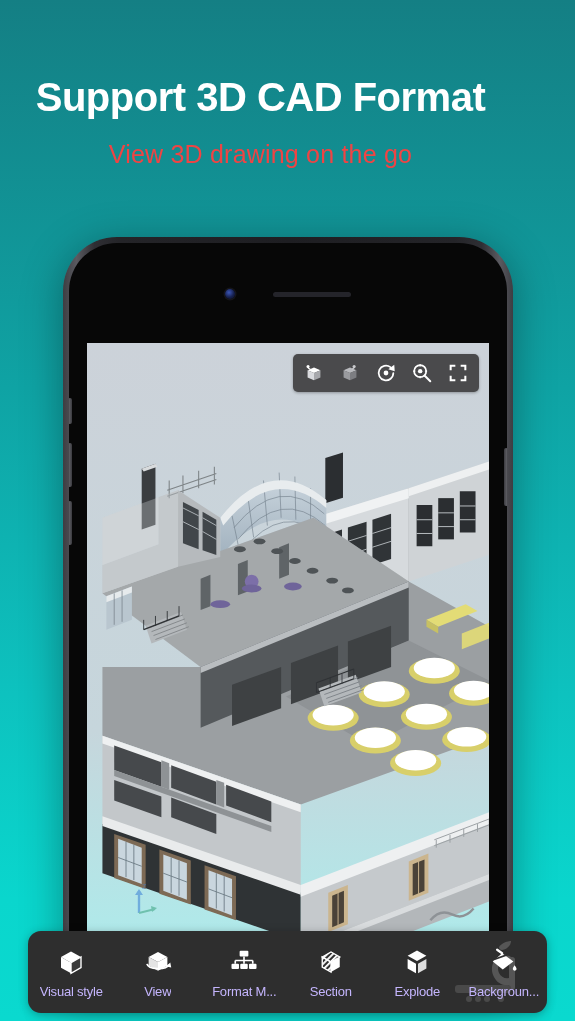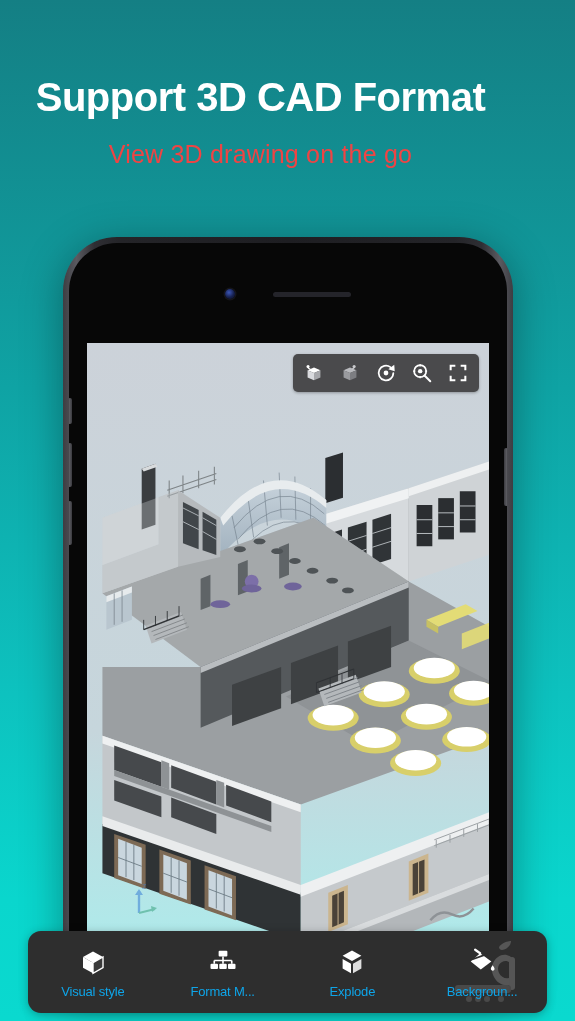--- a/index.html
+++ b/index.html
@@ -114,21 +114,21 @@
   .tool {
     flex:1 1 0;
     height:100%;
     display:flex; flex-direction:column;
     align-items:center; justify-content:center;
     gap:6px;
     position:relative; z-index:2;
   }
   .tool-icon { width:32px; height:32px; display:flex; align-items:center; justify-content:center; }
   .tool-label {
-    font-size:13px; color:#0ea5e9;
+    font-size:13px; color:#c4b5fd;
     white-space:nowrap;
     letter-spacing:-0.2px;
     max-width:92px; overflow:hidden; text-overflow:ellipsis;
   }
   
   .watermark {
     position:absolute; right:4px; top:2px;
     width:96px; height:80px;
     opacity:0.42; z-index:1;
     pointer-events:none;
@@ -465,34 +465,61 @@
     <div class="tool-icon">
       <svg width="30" height="30" viewBox="0 0 24 24">
         <polygon points="4,8 12,3.5 20,8 12,12.5" fill="#ffffff"></polygon>
         <polygon points="4,8 12,12.5 12,21 4,16.5" fill="#ffffff"></polygon>
         <polygon points="20,8 12,12.5 12,21 20,16.5" fill="#3a3a3a" stroke="#ffffff" stroke-width="1.1"></polygon>
       </svg>
     </div>
     <div class="tool-label">Visual style</div>
   </div>
 
+  <div class="tool">
+    <div class="tool-icon">
+      <svg width="30" height="30" viewBox="0 0 24 24">
+        <polygon points="4.5,8 12,4 19.5,8 12,12" fill="#ffffff"></polygon>
+        <polygon points="4.5,8 12,12 12,19 4.5,15" fill="#e4e4e4"></polygon>
+        <polygon points="19.5,8 12,12 12,19 19.5,15" fill="#ffffff"></polygon>
+        <path d="M3.2 13.5 a9 4.4 0 0 0 17.6 0.6" stroke="#ffffff" stroke-width="1.5" fill="none"></path>
+        <polygon points="21.8,12.4 18.4,15.6 22.6,16.4" fill="#ffffff"></polygon>
+      </svg>
+    </div>
+    <div class="tool-label">View</div>
+  </div>
 
   <div class="tool">
     <div class="tool-icon">
       <svg width="30" height="30" viewBox="0 0 24 24">
         <rect x="8.5" y="3" width="7" height="4.6" rx="0.8" fill="#ffffff"></rect>
         <path d="M12 7.6 v3.2 M5 10.8 h14 M5 10.8 v2.6 M19 10.8 v2.6 M12 10.8 v2.6" stroke="#ffffff" stroke-width="1.3" fill="none"></path>
         <rect x="2" y="13.4" width="6" height="4.2" rx="0.8" fill="#ffffff"></rect>
         <rect x="9" y="13.4" width="6" height="4.2" rx="0.8" fill="#ffffff"></rect>
         <rect x="16" y="13.4" width="6" height="4.2" rx="0.8" fill="#ffffff"></rect>
       </svg>
     </div>
     <div class="tool-label">Format M...</div>
   </div>
 
+  <div class="tool">
+    <div class="tool-icon">
+      <svg width="30" height="30" viewBox="0 0 24 24">
+        <defs>
+          <pattern id="hatch" width="3.2" height="3.2" patternUnits="userSpaceOnUse" patternTransform="rotate(45)">
+            <rect width="1.5" height="3.2" fill="#ffffff"></rect>
+          </pattern>
+        </defs>
+        <polygon points="5,8 12,4 19,8 12,12" fill="url(#hatch)" stroke="#ffffff" stroke-width="1.1"></polygon>
+        <polygon points="5,8 12,12 12,20 5,16" fill="url(#hatch)" stroke="#ffffff" stroke-width="1.1"></polygon>
+        <polygon points="19,8 12,12 12,20 19,16" fill="#ffffff"></polygon>
+      </svg>
+    </div>
+    <div class="tool-label">Section</div>
+  </div>
 
   <div class="tool">
     <div class="tool-icon">
       <svg width="30" height="30" viewBox="0 0 24 24">
         <polygon points="12,2.8 19.5,7 12,11.2 4.5,7" fill="#ffffff"></polygon>
         <polygon points="4.5,9.6 11.2,13.4 11.2,21 4.5,17.2" fill="#ffffff"></polygon>
         <polygon points="19.5,9.6 12.8,13.4 12.8,21 19.5,17.2" fill="#dedede"></polygon>
       </svg>
     </div>
     <div class="tool-label">Explode</div>

